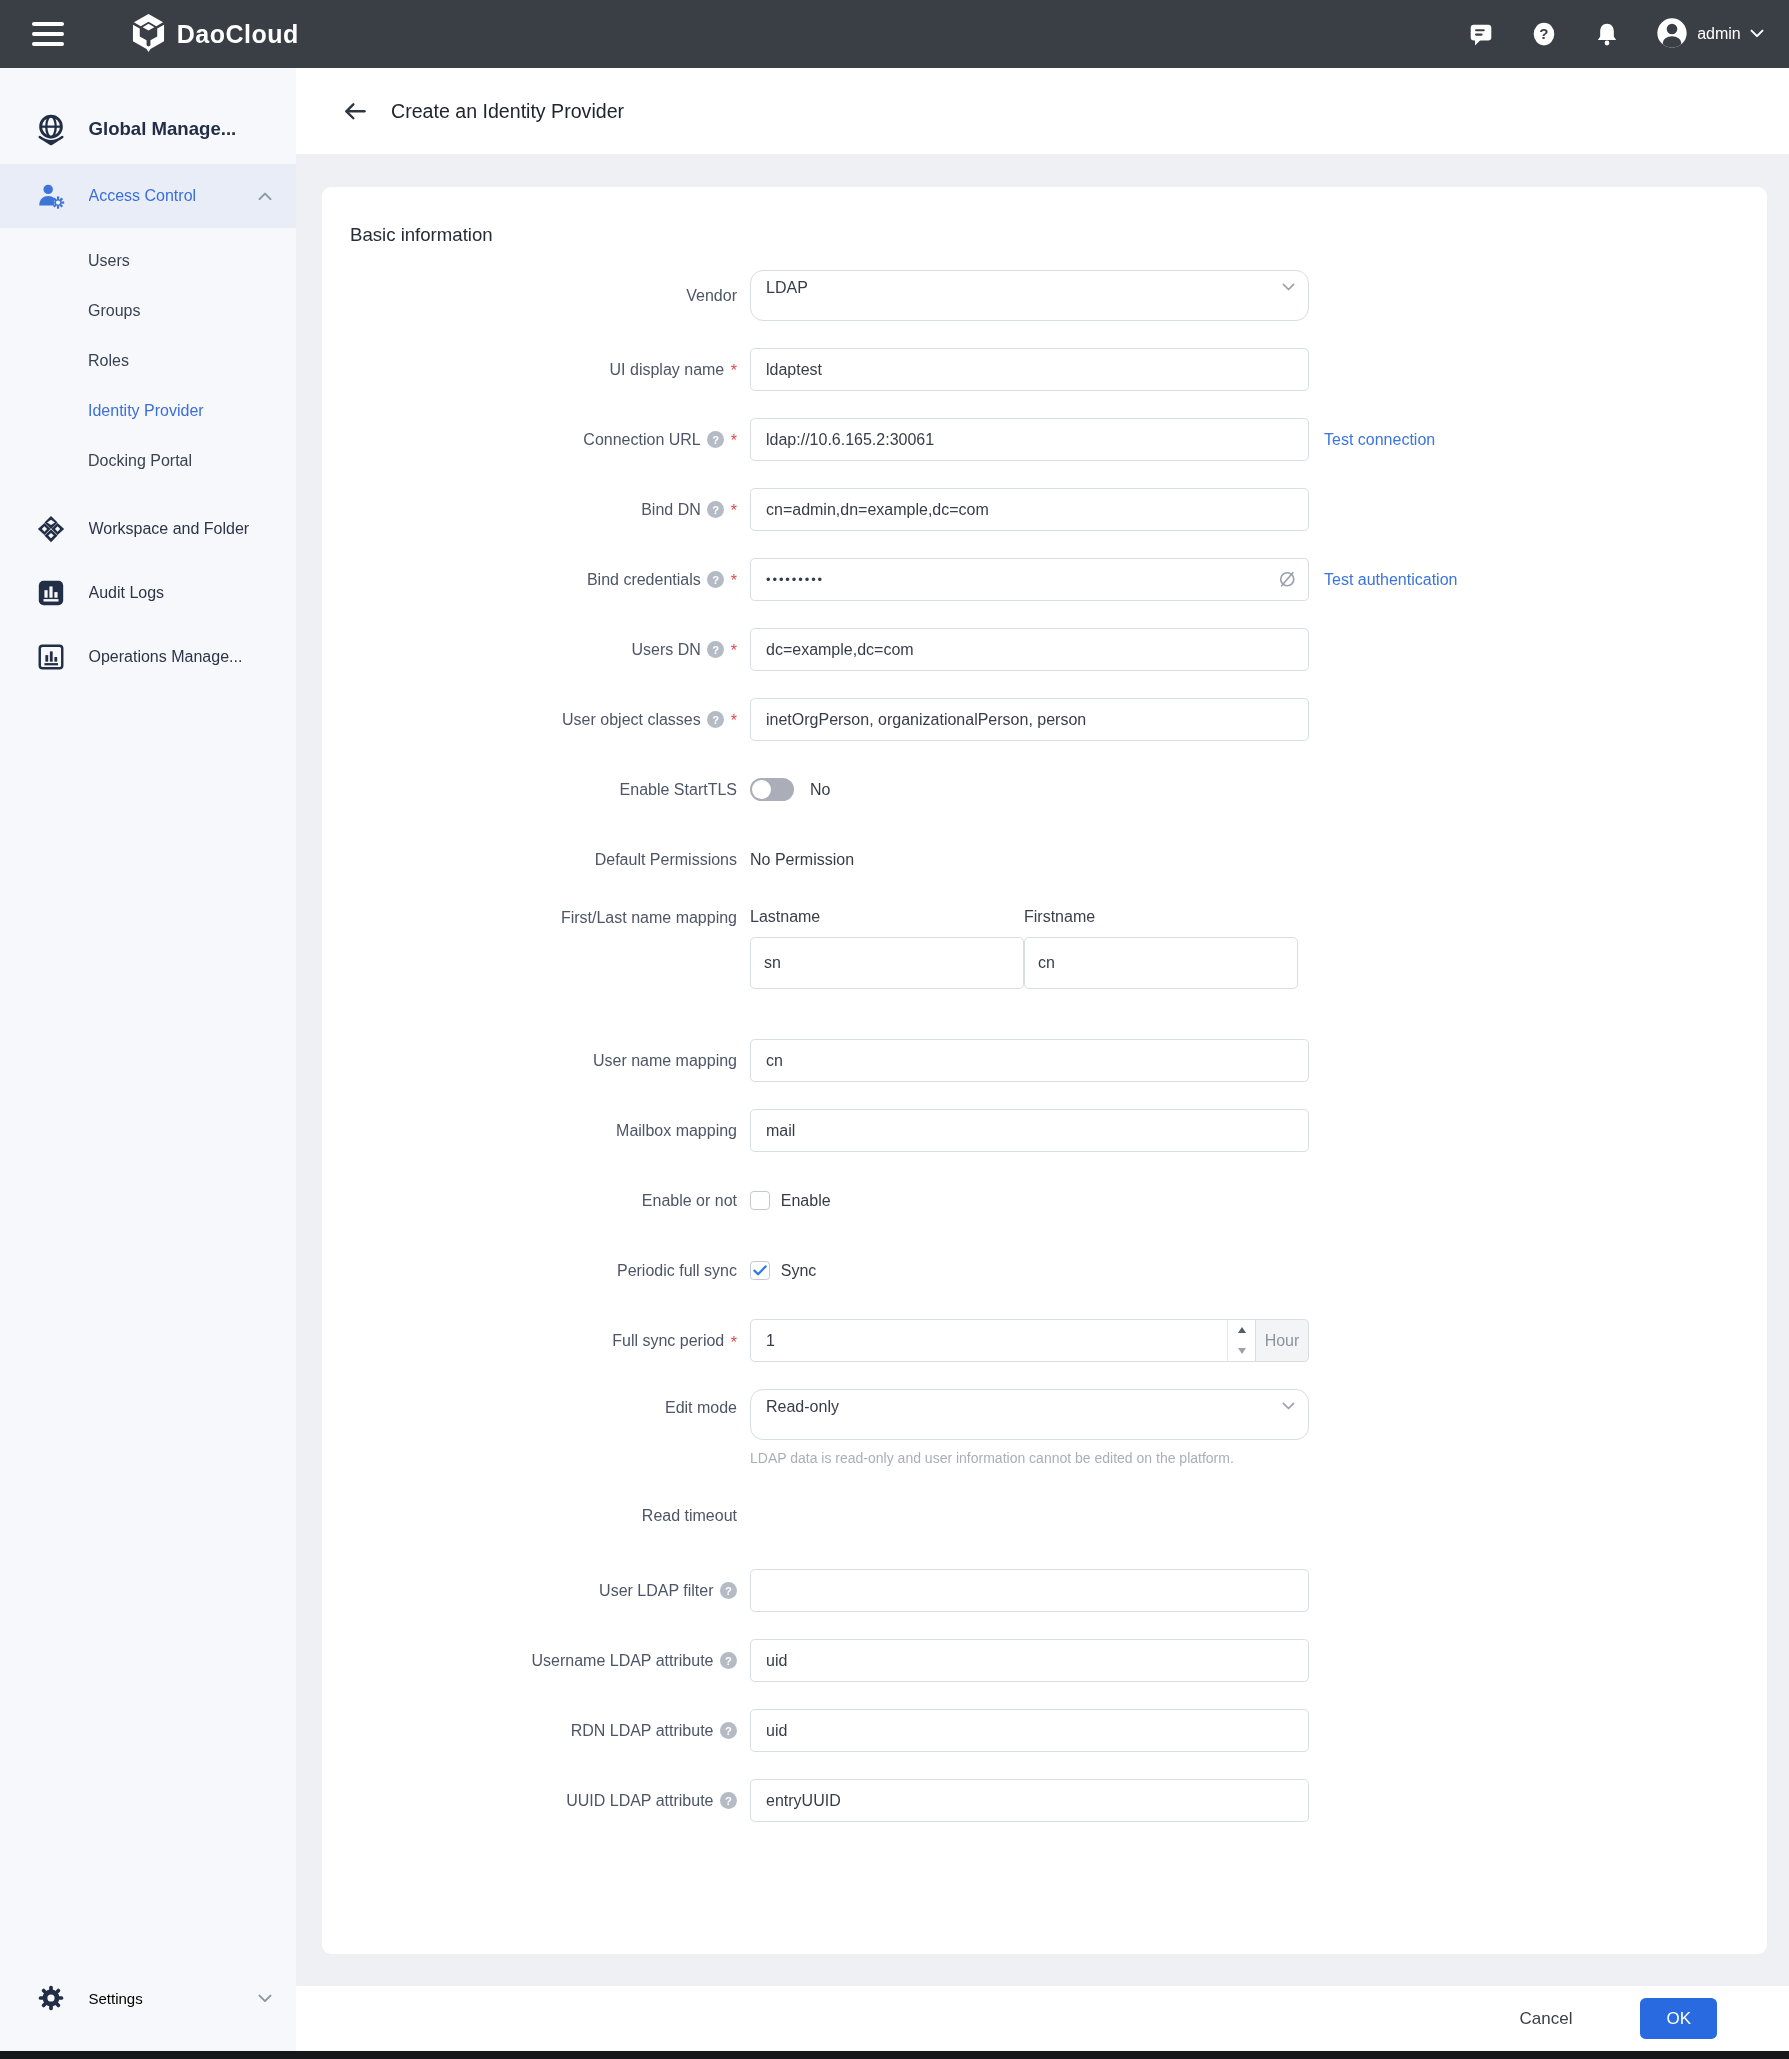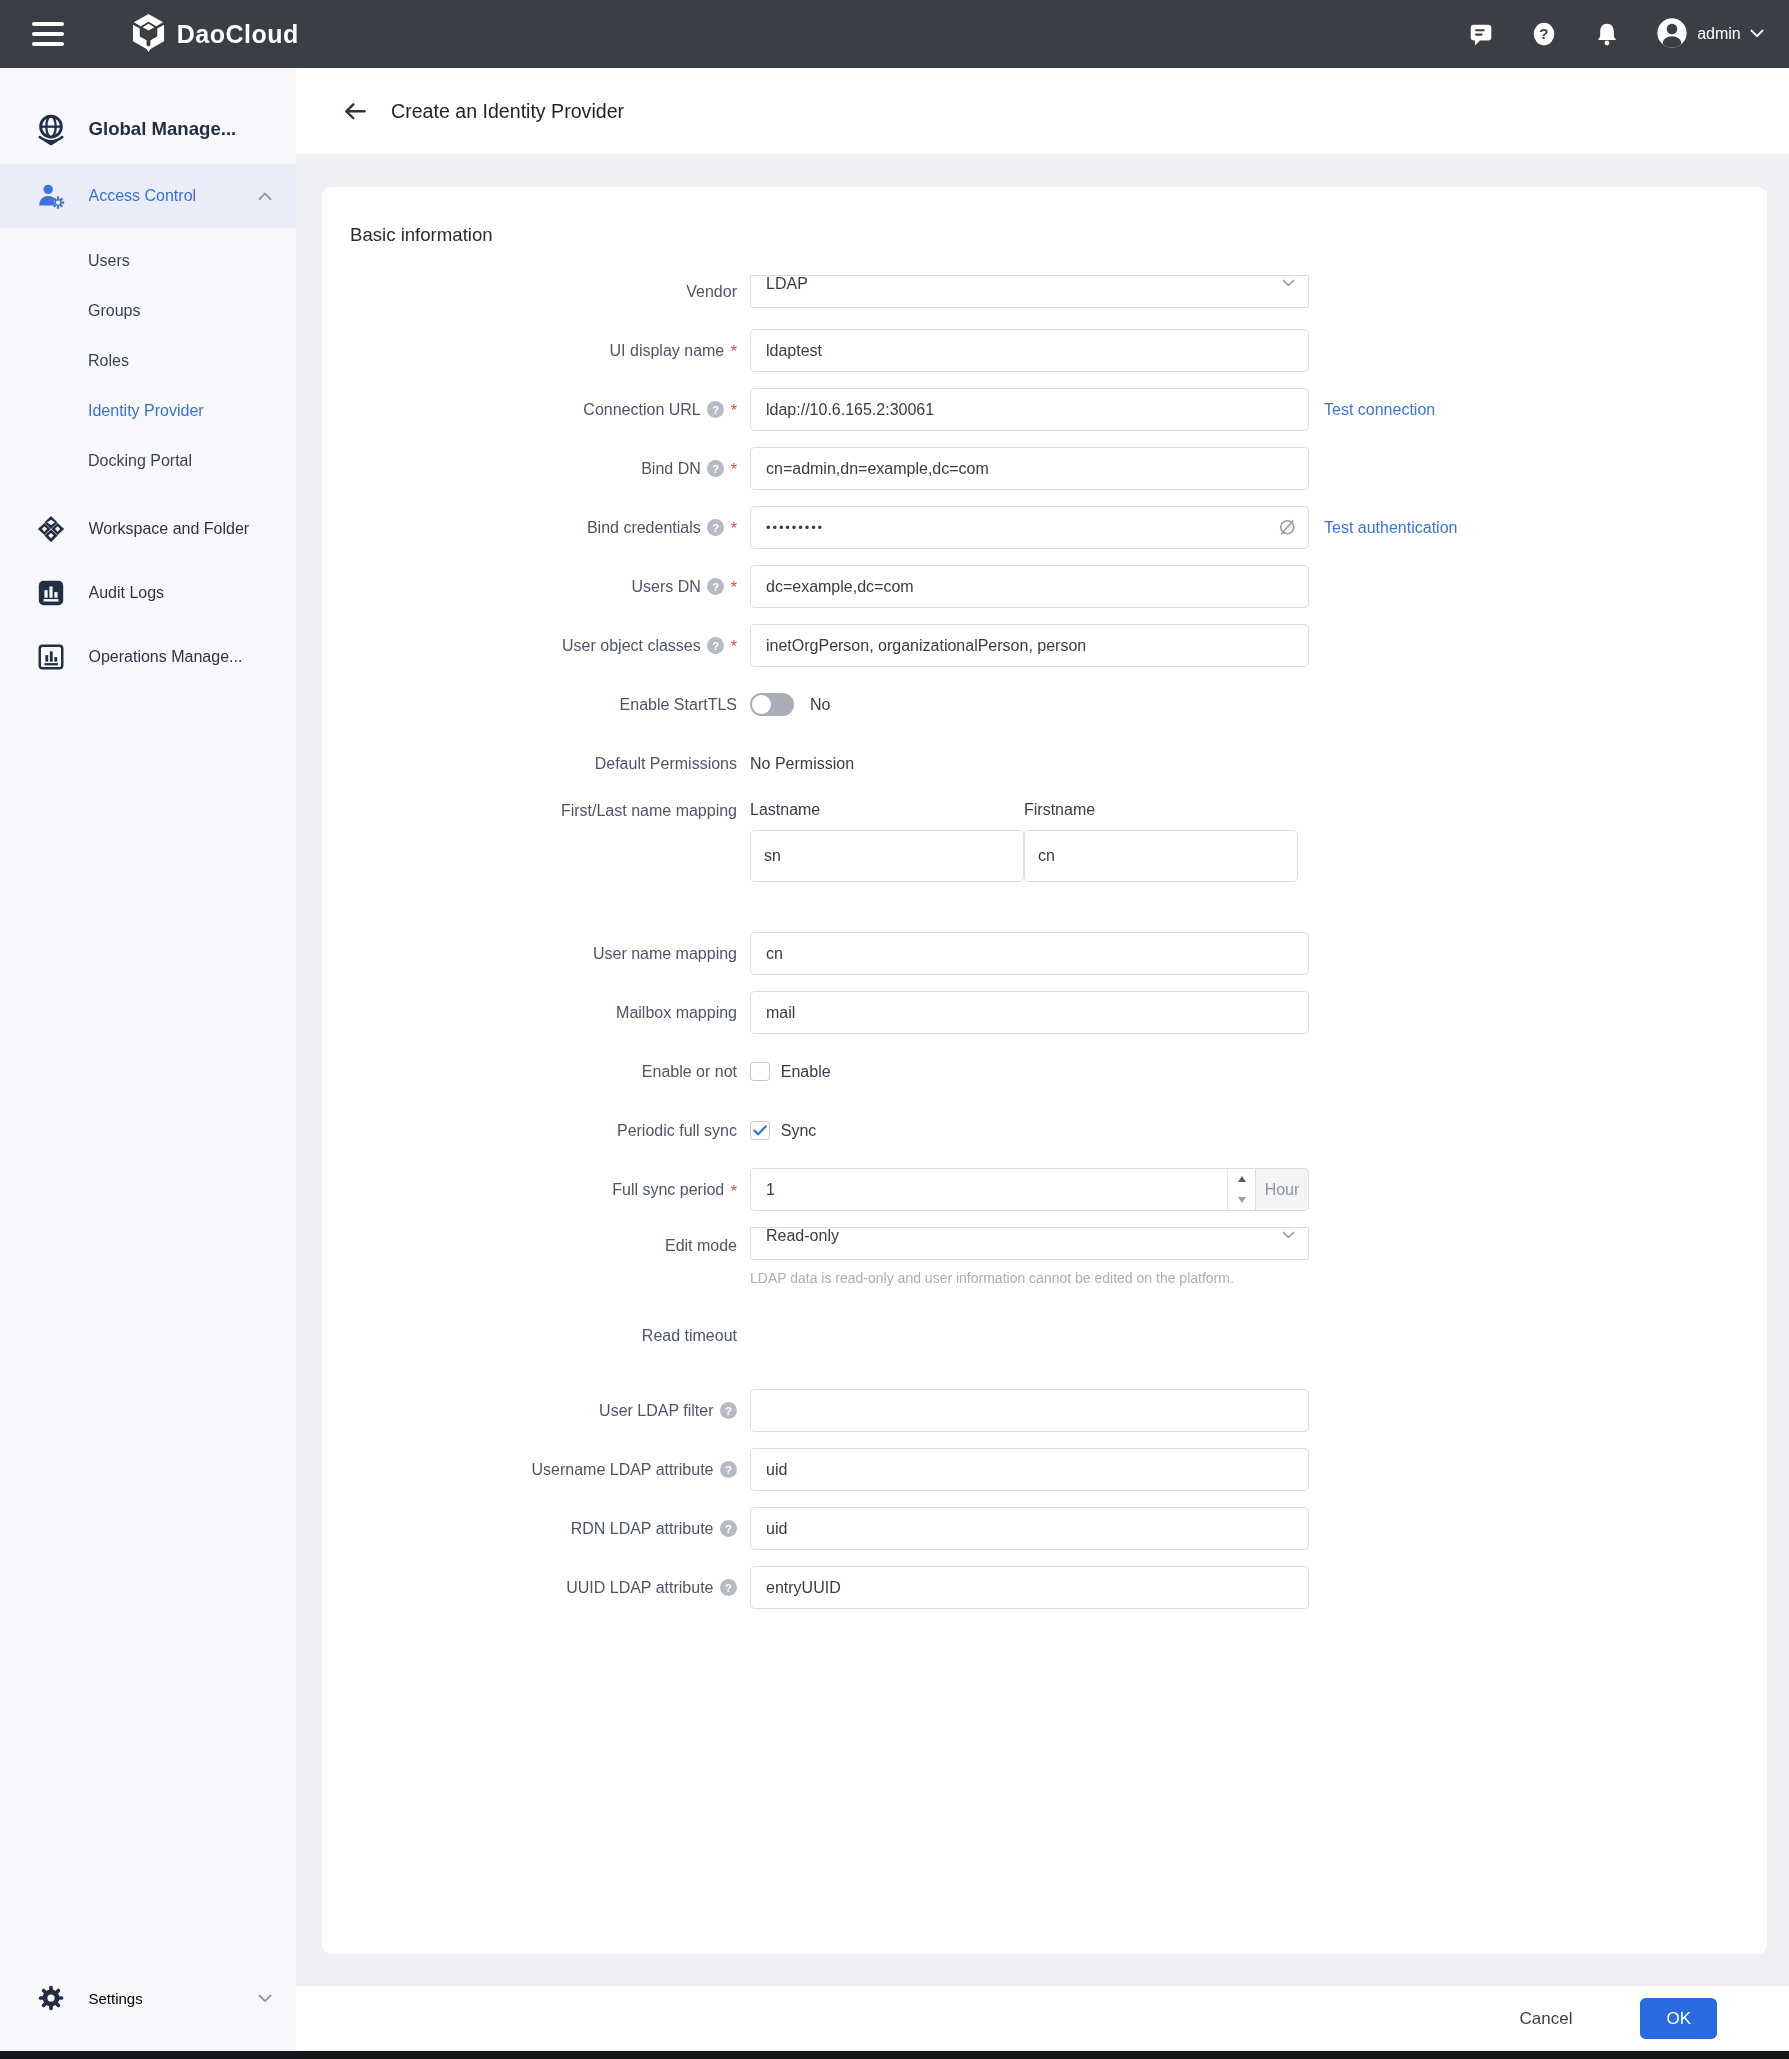--- a/index.html
+++ b/index.html
@@ -43,35 +43,35 @@
   .page-header { height:86px; background:#fff; display:flex; align-items:center; padding-left:47px; gap:24px; flex:none; }
   .back-btn { width:24px; height:24px; display:flex; align-items:center; justify-content:center; cursor:pointer; }
   .page-title { font-size:19.6px; color:#20252e; font-weight:500; }
   .content { flex:1; }
   .card { margin:33px 23px 0 26px; background:#fff; border-radius:9.3px; height:1767px; padding:37px 37px 0 28px; }
 
   .section-title { font-size:18.6px; color:#262c36; font-weight:500; margin-bottom:24px; }
   .section-title.adv { margin-top:35px; margin-bottom:32px; display:flex; align-items:center; gap:11.2px; }
   .tri-down { width:0; height:0; border-left:6.5px solid transparent; border-right:6.5px solid transparent; border-top:8.4px solid #9aa2af; margin-top:2.8px; }
 
-  .form-row { display:flex; align-items:center; min-height:43px; margin-bottom:16px; }
+  .form-row { display:flex; align-items:center; min-height:43px; margin-bottom:27px; }
   .form-row.top { align-items:flex-start; }
   .label-col { width:387px; flex:none; display:flex; justify-content:flex-end; align-items:center; gap:6.5px; font-size:16px; color:#4d5566; text-align:right; }
   .label-col .txt { white-space:nowrap; }
   .help-ic { width:17px; height:17px; border-radius:50%; background:#b5bbc5; color:#fff; font-size:11.2px; font-weight:bold; display:flex; align-items:center; justify-content:center; flex:none; cursor:pointer; }
   .req { color:#e0454a; font-size:16px; margin-top:3.7px; }
   .ctrl-col { margin-left:13px; display:flex; align-items:center; }
   .ctrl-stack { margin-left:13px; display:flex; flex-direction:column; }
 
   .tbox { position:relative; width:559px; }
   .tbox input { width:100%; height:43px; border:0.9px solid #d8dce3; border-radius:4.7px; padding:7px 15px; font-size:16px; color:#373d48; background:#fff; outline:none; font-family:inherit; }
   .tbox input::placeholder { color:#b8bec8; }
   .tbox .eye { position:absolute; right:12px; top:11.2px; cursor:pointer; }
 
-  .selbox { width:559px; height:33px; border:0.9px solid #d8dce3; border-radius:1px; padding:0 13px 16px 15px; display:flex; align-items:center; justify-content:space-between; font-size:16px; color:#373d48; background:#fff; cursor:pointer; }
+  .selbox { width:559px; height:51px; border:0.9px solid #d8dce3; border-radius:13px; padding:0 13px 16px 15px; display:flex; align-items:center; justify-content:space-between; font-size:16px; color:#373d48; background:#fff; cursor:pointer; }
 
   .side-link { margin-left:15px; color:#3b74dc; font-size:16px; white-space:nowrap; cursor:pointer; }
 
   .toggle { width:44px; height:23px; border-radius:12px; background:#a9aeb9; position:relative; cursor:pointer; flex:none; }
   .toggle .knob { position:absolute; left:1.9px; top:1.9px; width:19.6px; height:19.6px; border-radius:50%; background:#fff; }
   .toggle-lbl { margin-left:16px; font-size:16px; color:#363c46; }
   .plain-val { font-size:16px; color:#363c46; }
 
   .map-grid { display:flex; }
   .map-col { width:274px; display:flex; flex-direction:column; }

